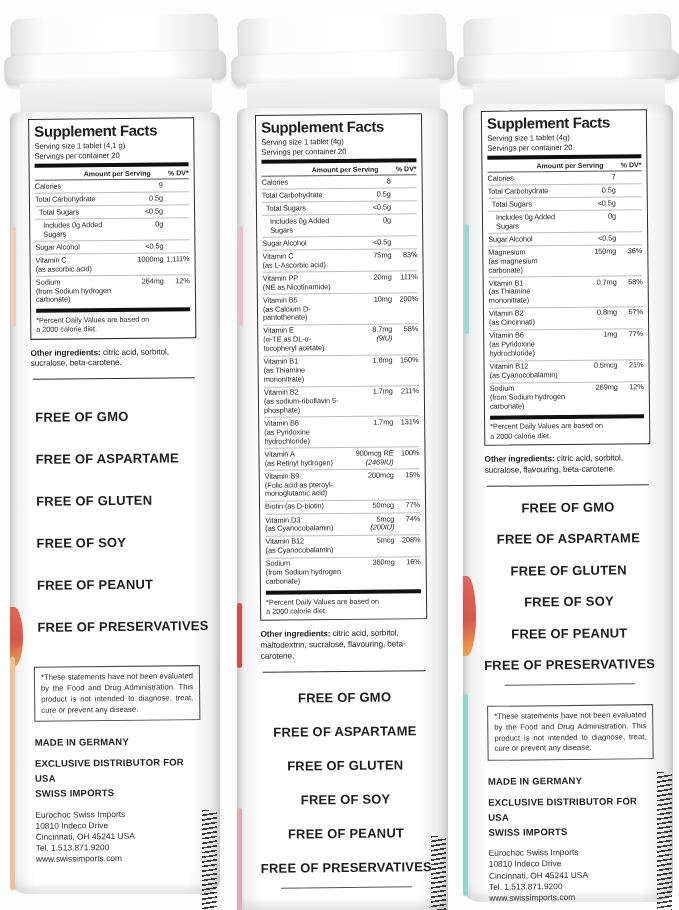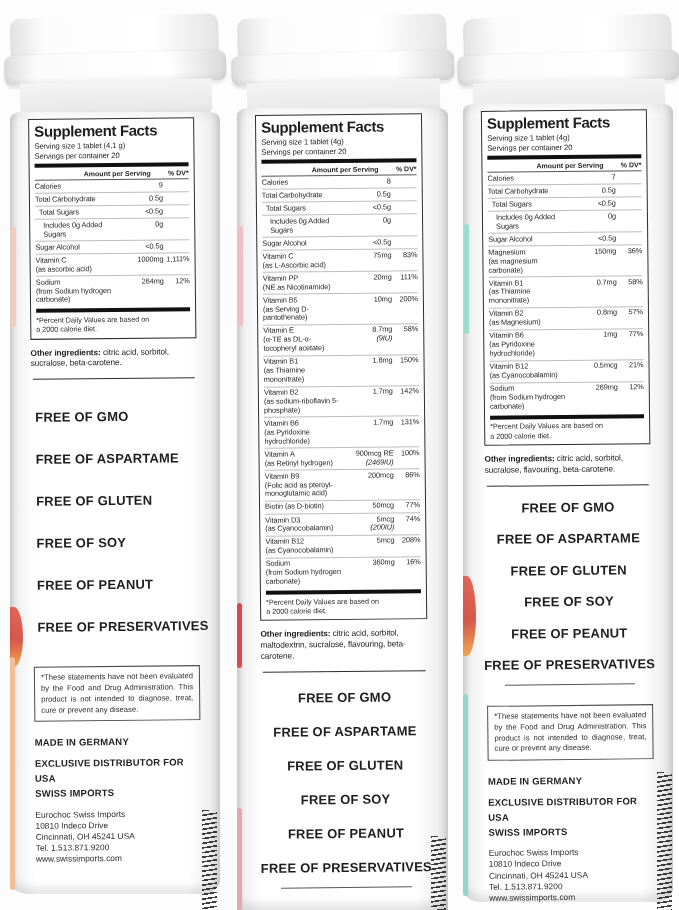--- a/index.html
+++ b/index.html
@@ -232,53 +232,53 @@
                 <div class="fname">Vitamin C<span class="fsub">(as L-Ascorbic acid)</span></div>
                 <div class="famt">75mg</div>
                 <div class="fdv">83%</div>
               </div>
               <div class="frow">
                 <div class="fname">Vitamin PP<span class="fsub">(NE as Nicotinamide)</span></div>
                 <div class="famt">20mg</div>
                 <div class="fdv">111%</div>
               </div>
               <div class="frow">
-                <div class="fname">Vitamin B5<span class="fsub">(as Serving D-pantothenate)</span></div>
+                <div class="fname">Vitamin B5<span class="fsub">(as Calcium D-pantothenate)</span></div>
                 <div class="famt">10mg</div>
                 <div class="fdv">200%</div>
               </div>
               <div class="frow">
                 <div class="fname">Vitamin E<span class="fsub">(α-TE as DL-α-tocopheryl acetate)</span></div>
                 <div class="famt">8.7mg<span class="famt2">(9IU)</span></div>
                 <div class="fdv">58%</div>
               </div>
               <div class="frow">
                 <div class="fname">Vitamin B1<span class="fsub">(as Thiamine mononitrate)</span></div>
                 <div class="famt">1.8mg</div>
                 <div class="fdv">150%</div>
               </div>
               <div class="frow">
                 <div class="fname">Vitamin B2<span class="fsub">(as sodium-riboflavin 5-phosphate)</span></div>
                 <div class="famt">1.7mg</div>
-                <div class="fdv">142%</div>
+                <div class="fdv">211%</div>
               </div>
               <div class="frow">
                 <div class="fname">Vitamin B6<span class="fsub">(as Pyridoxine hydrochloride)</span></div>
                 <div class="famt">1.7mg</div>
                 <div class="fdv">131%</div>
               </div>
               <div class="frow">
                 <div class="fname">Vitamin A<span class="fsub">(as Retinyl hydrogen)</span></div>
                 <div class="famt">900mcg RE<span class="famt2">(2469IU)</span></div>
                 <div class="fdv">100%</div>
               </div>
               <div class="frow">
                 <div class="fname">Vitamin B9<span class="fsub">(Folic acid as pteroyl-monoglutamic acid)</span></div>
                 <div class="famt">200mcg</div>
-                <div class="fdv">86%</div>
+                <div class="fdv">15%</div>
               </div>
               <div class="frow">
                 <div class="fname">Biotin (as D-biotin)</div>
                 <div class="famt">50mcg</div>
                 <div class="fdv">77%</div>
               </div>
               <div class="frow">
                 <div class="fname">Vitamin D3<span class="fsub">(as Cyanocobalamin)</span></div>
                 <div class="famt">5mcg<span class="famt2">(200IU)</span></div>
                 <div class="fdv">74%</div>
@@ -367,21 +367,21 @@
                 <div class="fname">Magnesium<span class="fsub">(as magnesium carbonate)</span></div>
                 <div class="famt">150mg</div>
                 <div class="fdv">36%</div>
               </div>
               <div class="frow">
                 <div class="fname">Vitamin B1<span class="fsub">(as Thiamine mononitrate)</span></div>
                 <div class="famt">0.7mg</div>
                 <div class="fdv">58%</div>
               </div>
               <div class="frow">
-                <div class="fname">Vitamin B2<span class="fsub">(as Magnesium)</span></div>
+                <div class="fname">Vitamin B2<span class="fsub">(as Cincinnati)</span></div>
                 <div class="famt">0.8mg</div>
                 <div class="fdv">57%</div>
               </div>
               <div class="frow">
                 <div class="fname">Vitamin B6<span class="fsub">(as Pyridoxine hydrochloride)</span></div>
                 <div class="famt">1mg</div>
                 <div class="fdv">77%</div>
               </div>
               <div class="frow">
                 <div class="fname">Vitamin B12<span class="fsub">(as Cyanocobalamin)</span></div>

